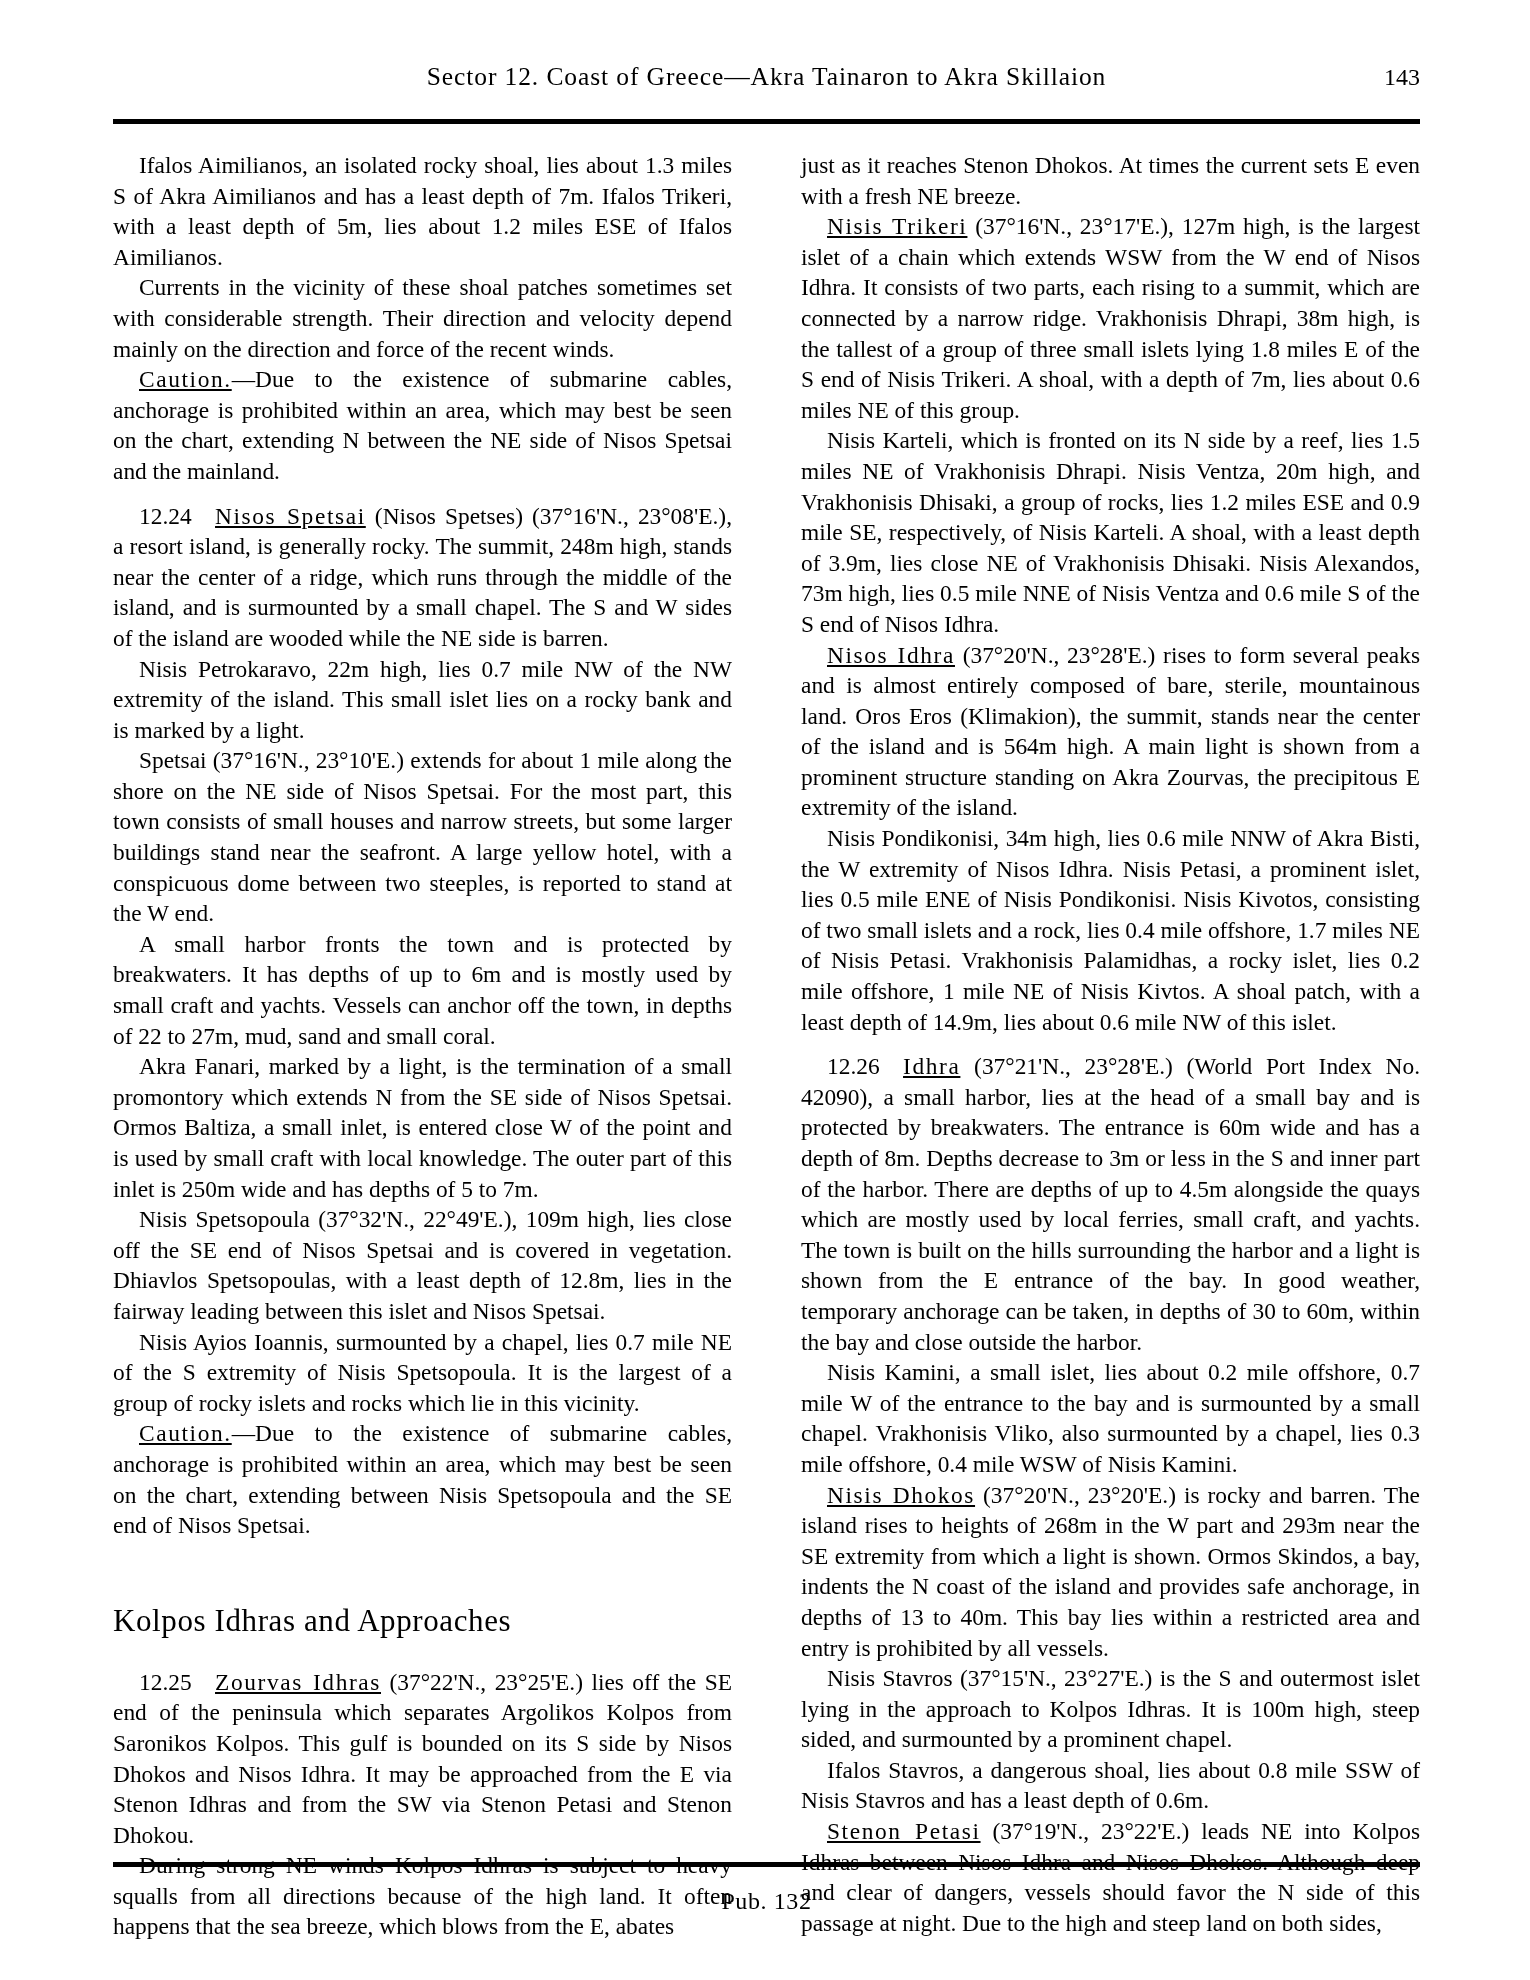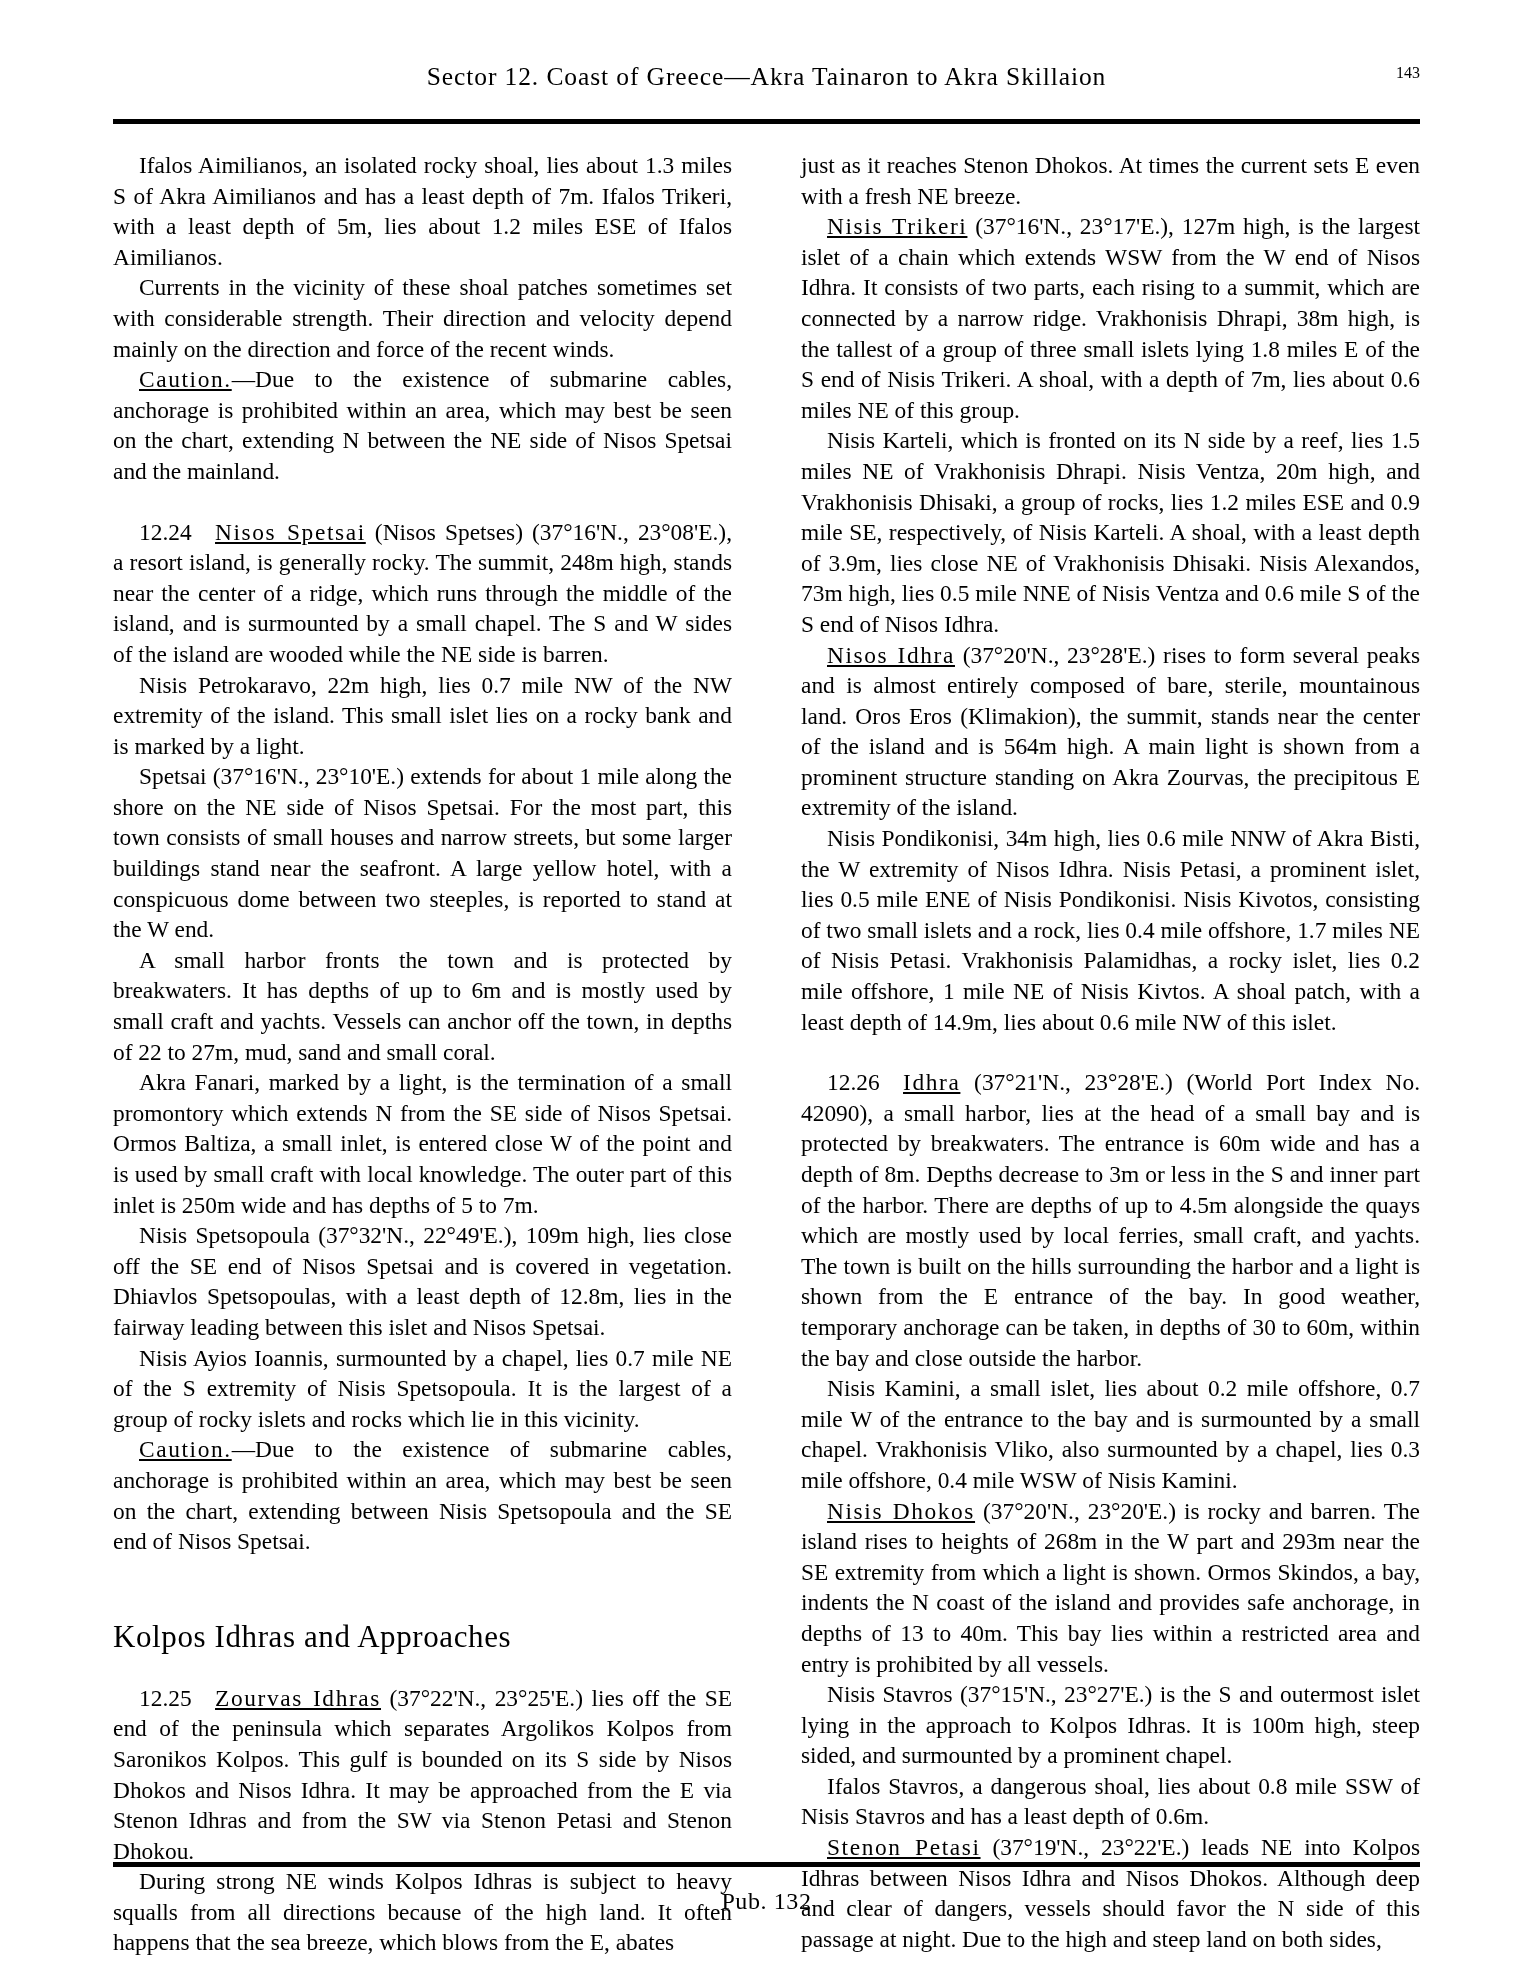--- a/index.html
+++ b/index.html
@@ -38,21 +38,21 @@
     width: 100%;
     text-align: center;
     font-size: 25.5px;
     letter-spacing: 0.9px;
     white-space: nowrap;
   }
   .running-head-pageno {
     position: absolute;
     right: 0;
     top: 2px;
-    font-size: 16px;
+    font-size: 24px;
   }
 
   .rule-top {
     position: absolute;
     left: 113px;
     top: 119px;
     width: 1307px;
     height: 5px;
     background: #000;
   }
@@ -97,21 +97,21 @@
     line-height: 30.6px;
     text-align: justify;
     text-indent: 26px;
     text-justify: inter-word;
     hyphens: none;
   }
   p.body.noindent {
     text-indent: 0;
   }
   p.body.gap {
-    margin-top: 30px;
+    margin-top: 14px;
   }
 
   .track {
     letter-spacing: 1.6px;
     text-decoration: underline;
   }
 
   h2.section-heading {
     margin: 0;
     padding: 0;

